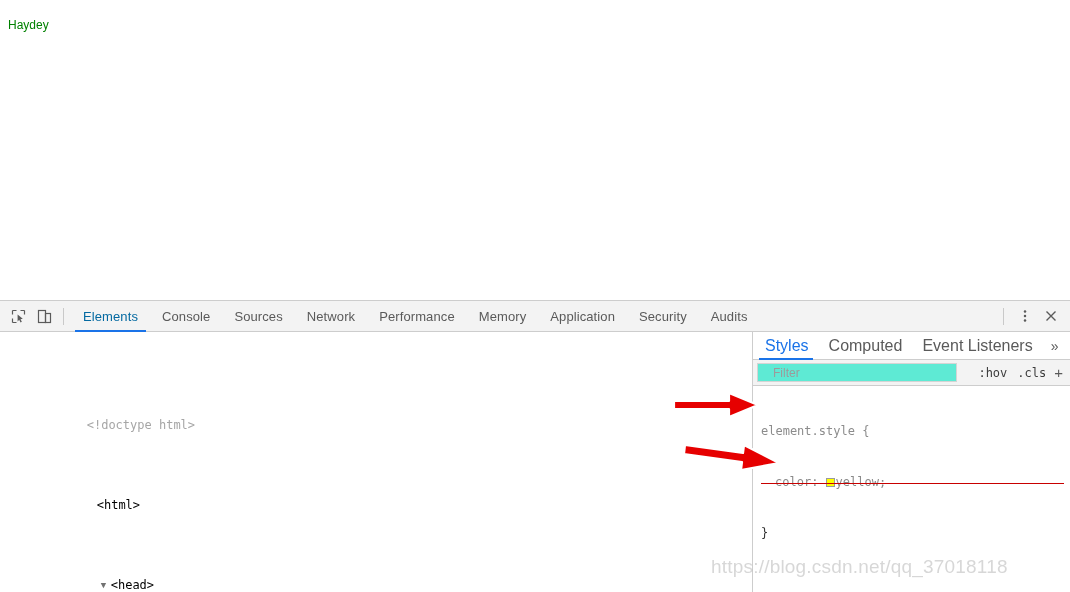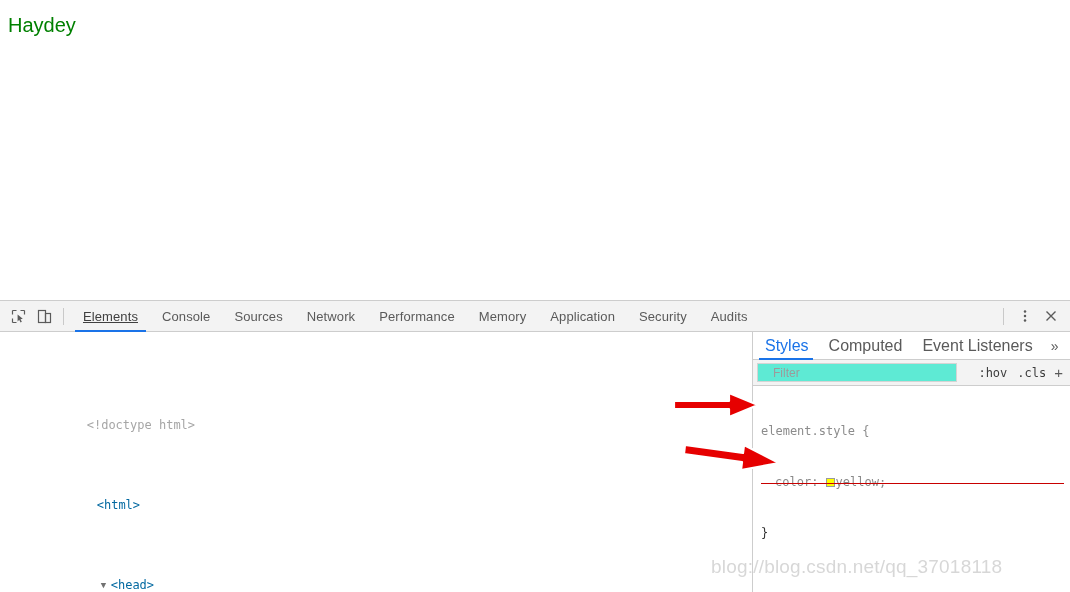--- a/index.html
+++ b/index.html
@@ -26,21 +26,21 @@
     width: 1070px;
     height: 300px;
     background: #ffffff;
     overflow: hidden;
   }
   .page-paragraph {
     position: absolute;
     left: 8px;
     top: 14px;
     font-family: "Liberation Sans", sans-serif;
-    font-size: 20px;
+    font-size: 12px;
     line-height: 23px;
     color: #008000;
   }
 
   
   .devtools {
     position: absolute;
     left: 0;
     top: 300px;
     width: 1070px;
@@ -88,22 +88,21 @@
     display: flex;
     align-items: center;
     padding: 0 12px;
     font-size: 13px;
     color: #5a5a5a;
     white-space: nowrap;
     cursor: pointer;
     letter-spacing: 0.1px;
   }
   .dt-tab.active {
-    color: #404040;
-    text-decoration: underline;
+    color: #0369a1;
   }
   .dt-tab.active::after {
     content: "";
     position: absolute;
     left: 4px; right: 4px;
     bottom: 0;
     height: 2px;
     background: #1a73e8;
   }
   .dt-toolbar-right {
@@ -159,21 +158,21 @@
     white-space: pre;
   }
   .tri {
     display: inline-block;
     width: 10px;
     color: #727272;
     font-size: 9px;
     transform: translateY(-1px);
   }
   .tok-doctype { color: #a6a6a6; }
-  .tok-tag    { color: #0369a1; }
+  .tok-tag    { color: #000000; }
 
   
   .st-tabbar {
     height: 27px;
     display: flex;
     align-items: stretch;
     border-bottom: 1px solid #cdcdcd;
     background: #ffffff;
   }
   .st-tab {
@@ -472,15 +471,15 @@
   </div>
 
   <svg class="arrow" style="left:672px; top:390px;" width="90" height="30" viewBox="0 0 90 30">
     <path d="M2 11 L57 11 L57 3 L86 15 L57 27 L57 19 L2 19 Z" fill="#e60000" stroke="#ffffff" stroke-width="2.2" stroke-linejoin="round"></path>
   </svg>
 
   <svg class="arrow" style="left:683px; top:437px;" width="100" height="36" viewBox="0 0 100 36">
     <path d="M2 8 L60 16 L61 8 L96 26 L58 33 L59 25 L1 17 Z" fill="#e60000" stroke="#ffffff" stroke-width="2.2" stroke-linejoin="round"></path>
   </svg>
 
-  <div class="watermark">blog://blog.csdn.net/qq_37018118</div>
+  <div class="watermark">https://blog.csdn.net/qq_37018118</div>
 
 </div>
 
 </body></html>

